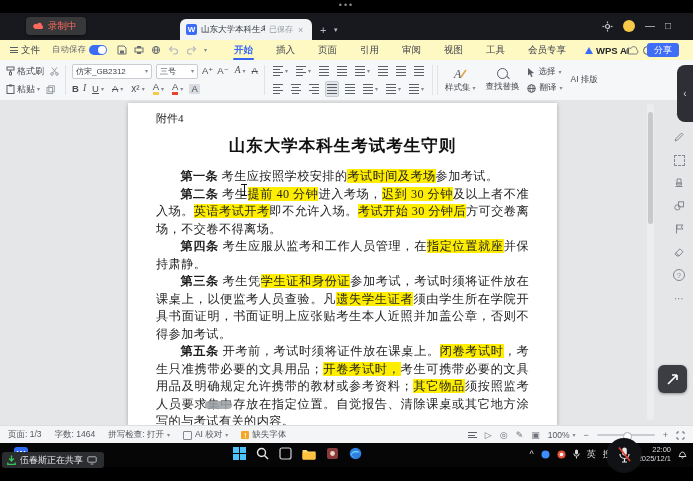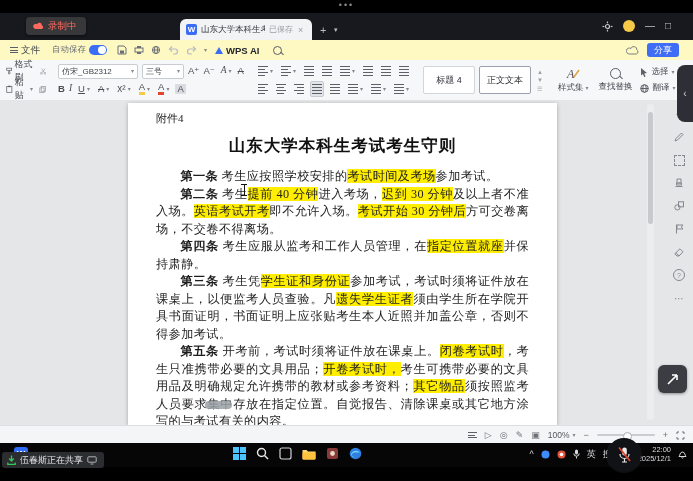--- a/index.html
+++ b/index.html
@@ -193,20 +193,30 @@
       <svg width="11" height="10" viewBox="0 0 11 10">
           <path d="M2 4 h5 a2.5 2.5 0 1 1 0 5 h-2" fill="none" stroke="#b6bac0" stroke-width="1.2"></path>
           <path d="M4 1.5 L1.5 4 L4 6.5" fill="none" stroke="#b6bac0" stroke-width="1.2"></path>
         </svg>
       <svg width="11" height="10" viewBox="0 0 11 10">
           <path d="M9 4 h-5 a2.5 2.5 0 1 0 0 5 h2" fill="none" stroke="#b6bac0" stroke-width="1.2"></path>
           <path d="M7 1.5 L9.5 4 L7 6.5" fill="none" stroke="#b6bac0" stroke-width="1.2"></path>
         </svg>
       <span class="cv">▾</span>
     </div>
+    <div class="menu-tabs">
+        <div class="mtab active">开始</div>
+        <div class="mtab">插入</div>
+        <div class="mtab">页面</div>
+        <div class="mtab">引用</div>
+        <div class="mtab">审阅</div>
+        <div class="mtab">视图</div>
+        <div class="mtab">工具</div>
+        <div class="mtab">会员专享</div>
+      </div>
     <div class="wpsai">
       <span class="aitri"></span>
       <span>WPS AI</span>
     </div>
     <span class="mag msearch"></span>
     <div class="mright">
       <svg width="13" height="9" viewBox="0 0 13 9">
         <path d="M3.5 8 A3 3 0 1 1 5 2.5 A3 3 0 0 1 10.8 3.8 A2.3 2.3 0 0 1 10.4 8 Z" fill="none" stroke="#7a7e85"></path>
       </svg>
       <div class="sharebtn">
@@ -426,31 +436,20 @@
               <i></i>
               <i></i>
               <i></i>
               <i></i>
             </span>
             <span class="cv">▾</span>
           </span>
         </div>
     </div>
     <div class="vdiv"></div>
-    <div class="rgroup" style="flex-direction:row;align-items:center;gap:4px;">
-      <div style="display:flex;gap:4px;">
-          <div class="stylebox">标题 4</div>
-          <div class="stylebox sel">正文文本</div>
-        </div>
-      <div class="stylecol">
-        <span>▲</span>
-        <span>▼</span>
-        <span>☰</span>
-      </div>
-    </div>
     <div class="vdiv"></div>
     <div class="bigbtn">
       <svg width="14" height="13" viewBox="0 0 14 13">
         <text x="1" y="11" font-size="12" font-family="serif" font-style="italic" fill="#4a4e54">A</text>
         <line x1="8" y1="10" x2="13" y2="3" stroke="#e0a13c" stroke-width="1.5"></line>
       </svg>
       <span class="lbl">
           <span>样式集</span>
           <span class="cv">▾</span>
         </span>
@@ -544,20 +543,37 @@
       <span class="ric">⋯</span>
     </div>
     <div class="annot-btn">
       <svg width="13" height="13" viewBox="0 0 13 13">
         <path d="M2 11 L11 2 M11 2 h-5 M11 2 v5" fill="none" stroke="#fff" stroke-width="1.6"></path>
       </svg>
     </div>
   </div>
 
   <div class="statusbar">
+    <div class="sleft">
+      <span class="sitem">页面: 1/3</span>
+      <span class="sitem">字数: 1464</span>
+      <span class="sitem">
+          <span>拼写检查: 打开</span>
+          <span class="cv">▾</span>
+        </span>
+      <span class="sitem">
+          <span class="dash-sq" style="width:7px;height:7px;border-style:solid;"></span>
+          <span>AI 校对</span>
+          <span class="cv">▾</span>
+        </span>
+      <span class="sitem">
+          <span class="warn">!</span>
+          <span>缺失字体</span>
+        </span>
+    </div>
     <div class="sright">
       <span class="vico blines short" style="width:9px">
           <i></i>
           <i></i>
           <i></i>
         </span>
       <span class="vico">▷</span>
       <span class="vico">◎</span>
       <span class="vico">✎</span>
       <span class="vico">▣</span>

